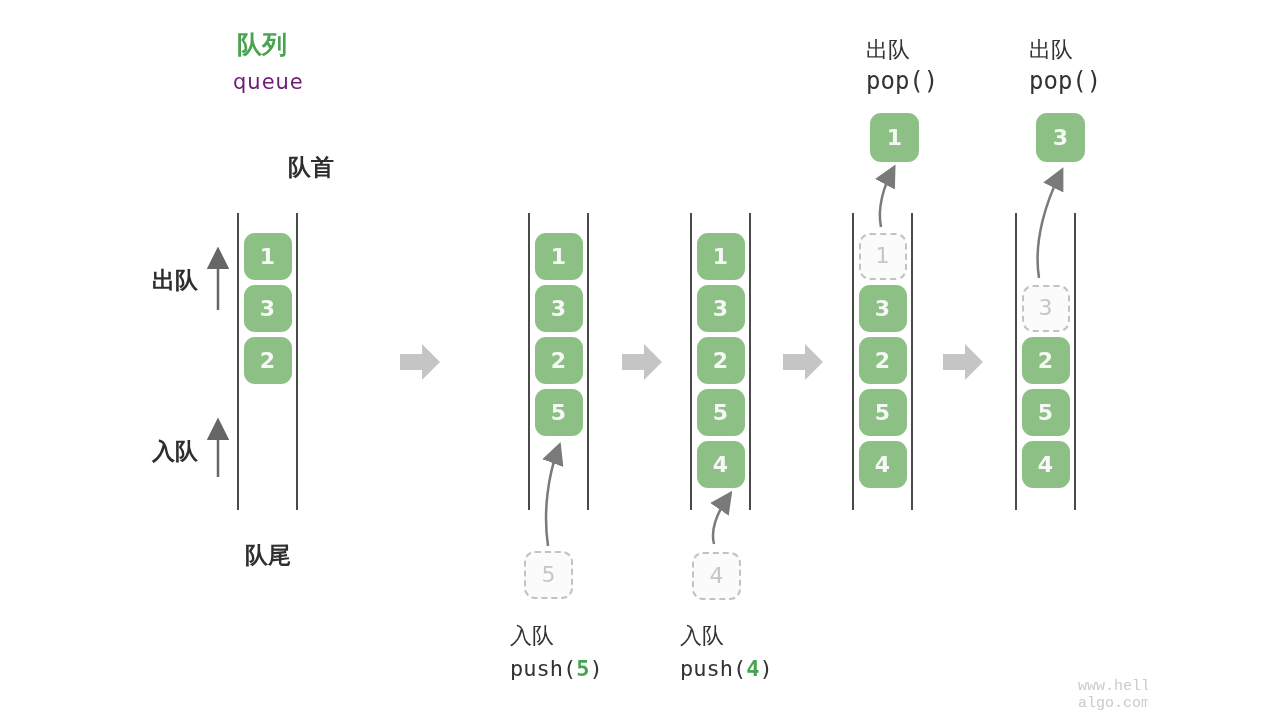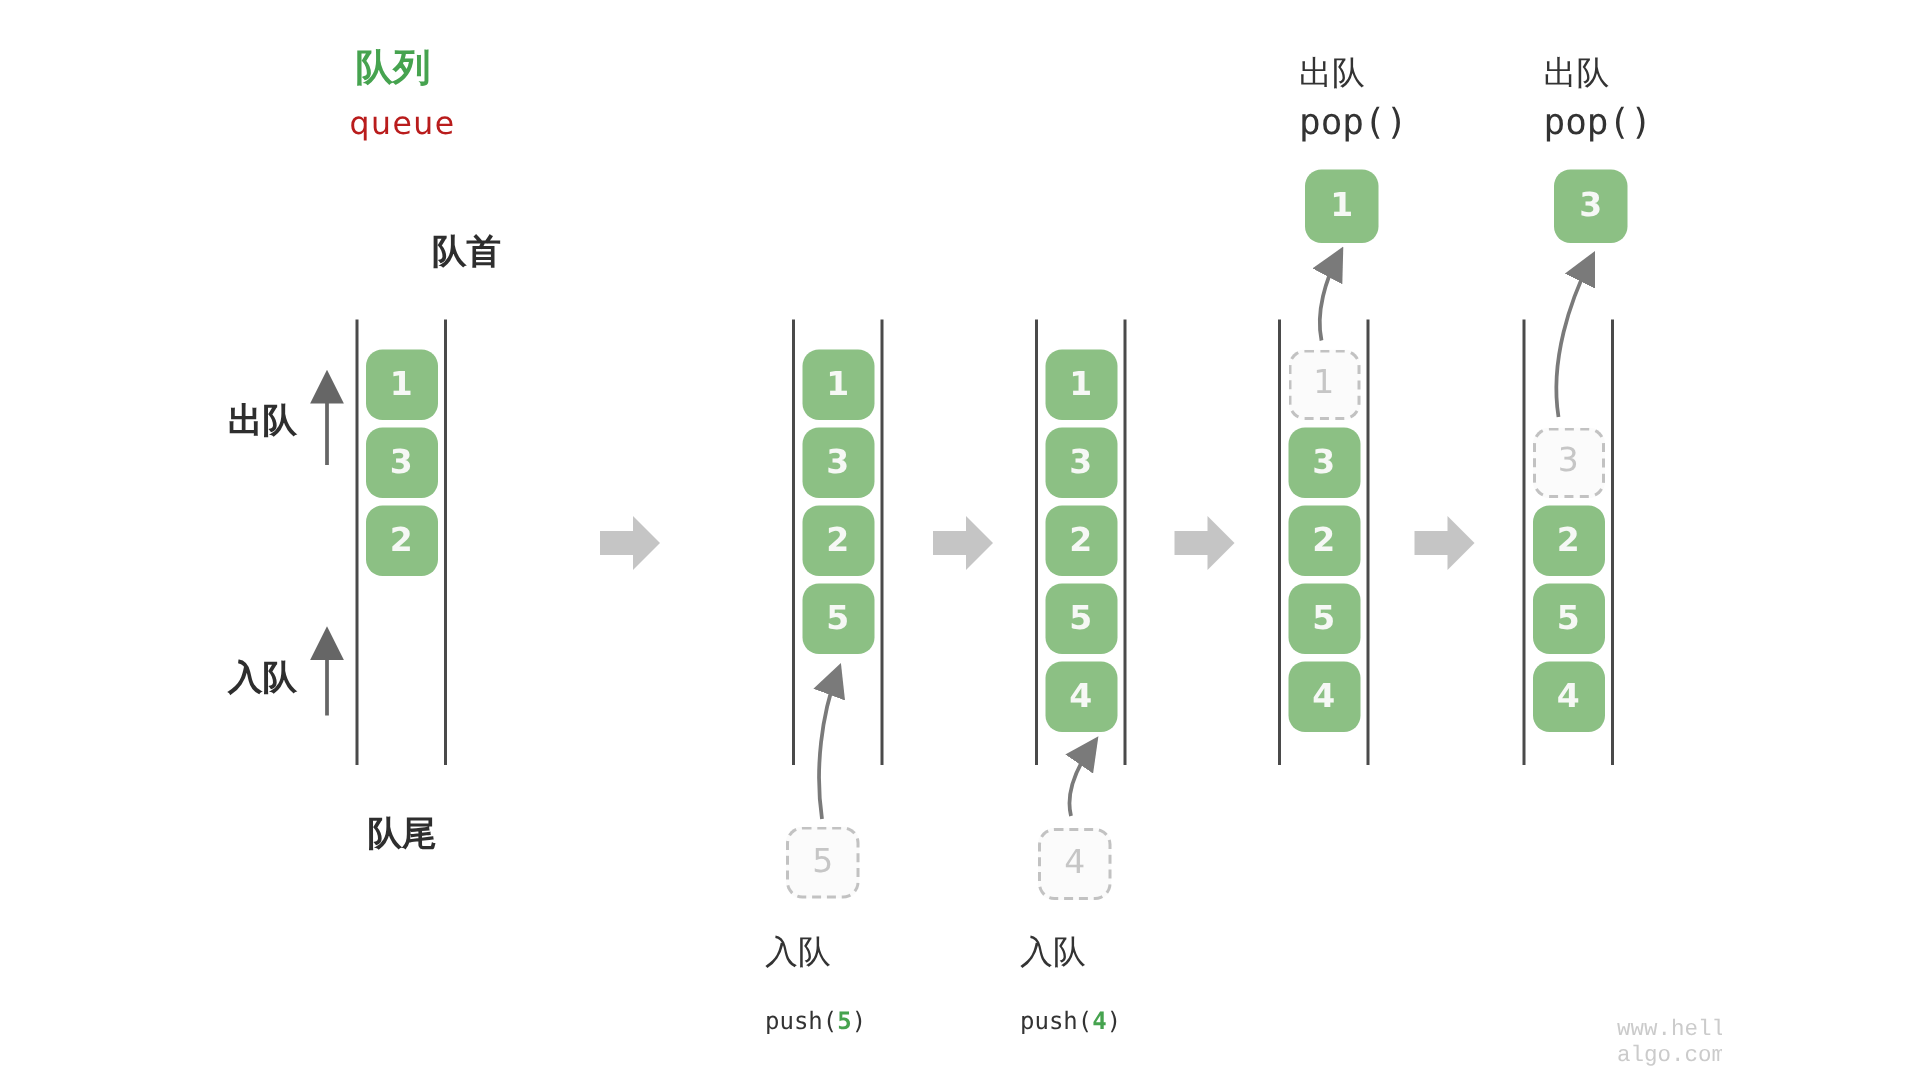--- a/index.html
+++ b/index.html
@@ -13,28 +13,28 @@
     --label-text: #2E2E2E;
     --watermark: #CBCBCB;
   }
   html, body { margin:0; padding:0; background:#fff; }
   .canvas {
     position:relative; width:1148px; height:720px; background:#ffffff;
     overflow:hidden; font-family:"DejaVu Sans", sans-serif;
   }
   .abs { position:absolute; }
   .title-zh { font-size:25px; font-weight:700; color:var(--accent-green); }
-  .title-en { font-size:21px; color:#b91c1c; letter-spacing:1px; }
+  .title-en { font-size:21px; color:#701a75; letter-spacing:1px; }
   .lbl { font-size:23px; font-weight:700; color:var(--label-text); }
   .op { color:#333333; }
   .op .zh { font-size:22px; line-height:33px; }
   .op .code { font-family:"DejaVu Sans Mono", monospace; font-size:24px; line-height:30px; }
   .enq-op { color:#333333; }
   .enq-op .zh { font-size:22px; line-height:35px; }
-  .enq-op .code { font-family:"DejaVu Sans Mono", monospace; font-size:16px; line-height:31px;margin-top:12px; }
+  .enq-op .code { font-family:"DejaVu Sans Mono", monospace; font-size:22px; line-height:31px; }
   .green-arg { color:var(--accent-green); font-weight:700; }
   .qcol {
     position:absolute; box-sizing:border-box;
     border-left:2px solid var(--line); border-right:2px solid var(--line);
   }
   .box {
     position:absolute; width:48px; height:47px; border-radius:11px;
     background:var(--box-green); color:var(--box-text);
     font-size:22px; font-weight:700; text-align:center; line-height:47px;
   }

